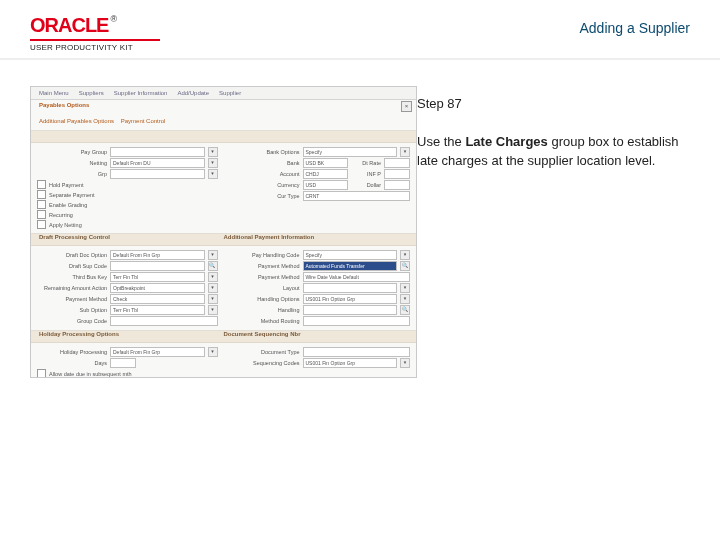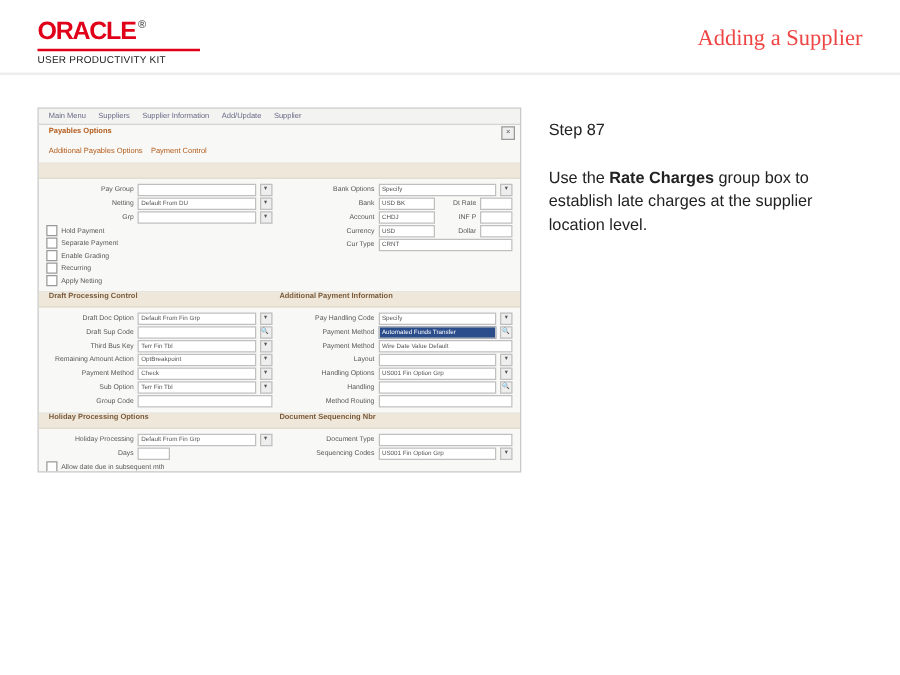--- a/index.html
+++ b/index.html
@@ -3,23 +3,23 @@
 <meta charset="utf-8">
 <style>
   html,body{margin:0;padding:0;width:720px;height:540px;font-family:Arial,Helvetica,sans-serif;background:#fff;color:#222;}
   .page{width:720px;height:403px;position:relative;}
   .header{display:flex;justify-content:space-between;align-items:flex-start;padding:14px 30px 6px 30px;}
   .brand{font-size:0;}
   .brand-oracle{font-family:Arial,sans-serif;font-weight:bold;font-size:20px;color:#e1001a;letter-spacing:-1px;}
   .brand-tm{font-size:9px;color:#333;vertical-align:top;margin-left:2px;}
   .brand-sub{font-size:8px;font-weight:normal;color:#222;letter-spacing:0.2px;margin-top:2px;}
   .brand-rule{width:130px;height:2px;background:#e1001a;margin-top:2px;}
-  .doc-title{font-size:18px;color:#ef4444;margin-top:6px;font-family:Liberation Serif, serif;}
+  .doc-title{font-size:14px;color:#0c4a6e;margin-top:6px;}
   .hr{width:100%;height:2px;background:#eee;}
-  .body{display:flex;padding:26px 30px 0 30px;gap:22px;}
+  .body{display:flex;padding:26px 30px 0 30px;}
   .shot-col{flex:0 0 385px;}
   .text-col{flex:1;min-width:0;}
   .step{font-size:13px;margin:10px 0 22px 0;}
   .instr{font-size:13px;line-height:1.45;}
   .instr b{font-weight:bold;}
 
   
   .shot{width:385px;height:290px;border:1px solid #c9c9c9;background:#f8f8f7;font-size:6px;color:#555;position:relative;overflow:hidden;}
   .shot .menubar{height:12px;background:#f3f3f1;border-bottom:1px solid #d4d4d4;display:flex;gap:10px;padding:0 8px;align-items:center;}
   .shot .menubar span{color:#6a6a88;font-size:6px;}
@@ -255,17 +255,17 @@
               </div>
           </div>
         </div>
 
       </div>
     </div>
 
     <div class="text-col">
       <div class="step">Step 87</div>
       <div class="instr">
-        <span>Use the </span><b>Rate Charges</b><span> group box to establish late charges at the supplier location level.</span>
+        <span>Use the </span><b>Late Charges</b><span> group box to establish late charges at the supplier location level.</span>
       </div>
     </div>
   </div>
 </div>
 
 </body></html>

